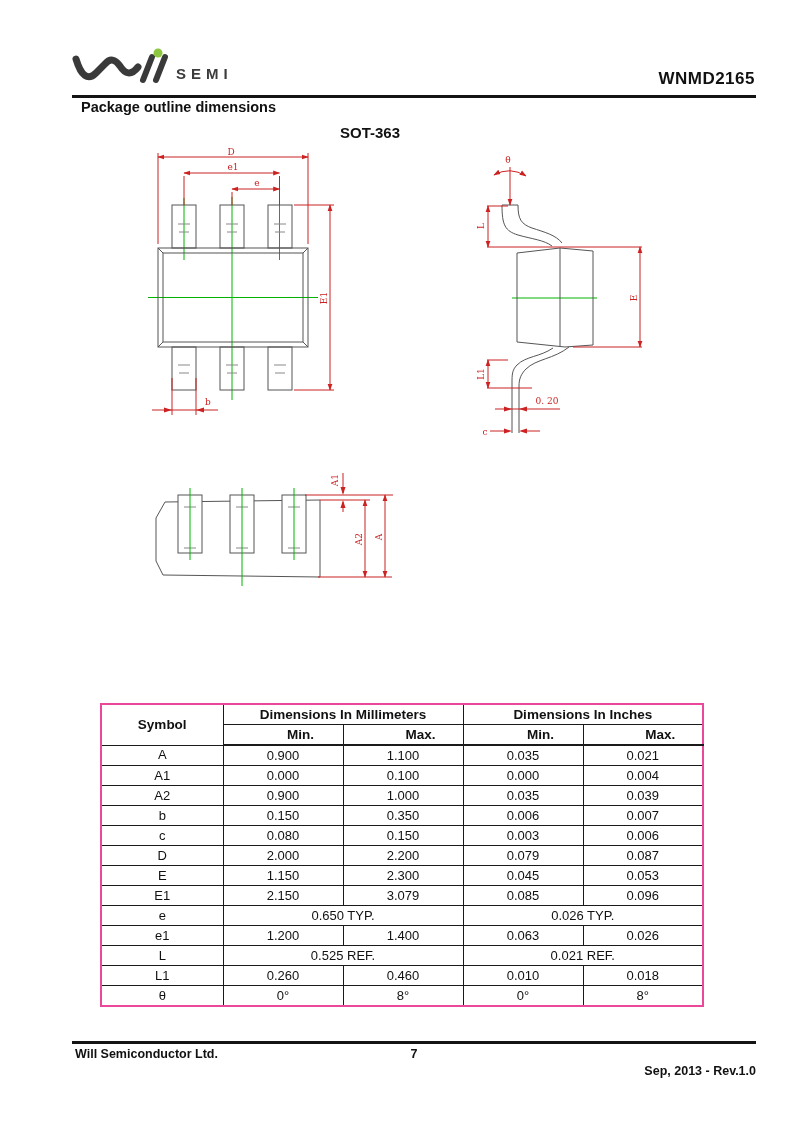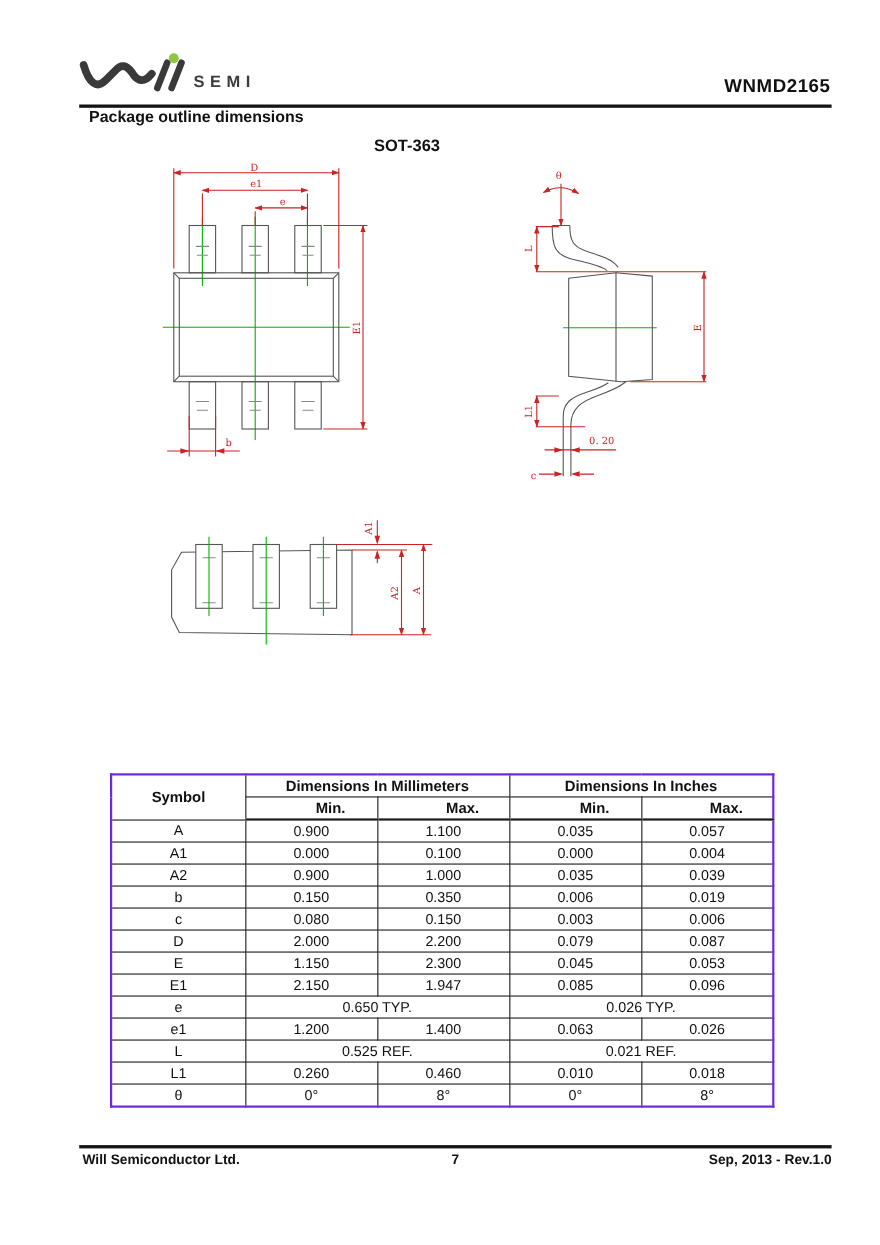--- a/index.html
+++ b/index.html
@@ -28,33 +28,33 @@
   .dv-front{left:140px;top:440px;}
   .cad-label{font-family:"DejaVu Serif",serif;font-size:9px;fill:var(--red);}
   .outline{stroke:var(--outline);fill:none;stroke-width:1;}
   .outline-f{stroke:var(--outline);fill:#ffffff;stroke-width:1;}
   .dim{stroke:var(--red);fill:none;stroke-width:1;}
   .dimfill{fill:var(--red);stroke:none;}
   .cl{stroke:var(--green);fill:none;stroke-width:1;}
   .tickline{stroke:var(--tick);fill:none;stroke-width:1;}
   
   .dim-table-wrap{position:absolute;left:100px;top:703px;}
-  table.dim-table{border-collapse:collapse;table-layout:fixed;width:602px;border:2px solid #6d28d9;}
+  table.dim-table{border-collapse:collapse;table-layout:fixed;width:602px;border:2px solid #ec4899;}
   table.dim-table th,table.dim-table td{
     border:1px solid #1a1a1a;text-align:center;vertical-align:middle;
     height:19px;padding:0;font-size:13px;line-height:16px;
   }
   table.dim-table thead th{font-weight:bold;font-size:13.5px;}
   table.dim-table thead tr.subhead th{border-bottom-width:2px;padding-left:35px;}
   
   .footer-rule{position:absolute;left:72px;top:1041px;width:684px;height:3px;background:#141414;}
   .footer-text{position:absolute;top:1047px;font-size:12.5px;font-weight:bold;}
   .footer-company{left:75px;text-align:center;}
   .footer-page{left:72px;width:684px;text-align:center;}
-  .footer-rev{right:44px;}
+  .footer-rev{right:44px;margin-top:17px;}
 </style>
 </head>
 <body>
 
 <div class="page">
 
   <svg class="logo-svg" width="180" height="45" viewBox="0 0 180 45">
     <g>
       <path d="M4,11 C9,28 16,33 24,25 L33,16 C38,10 43,11 48,18 C53,26 59,28 66,19" stroke="#3a3a3a" stroke-width="7" fill="none" stroke-linecap="round"></path>
       <path d="M71,32 L80,9" stroke="#3a3a3a" stroke-width="6" stroke-linecap="round"></path>
@@ -234,42 +234,42 @@
           <th>Min.</th>
           <th>Max.</th>
         </tr>
       </thead>
       <tbody>
           <tr>
             <td colspan="1">A</td>
             <td colspan="1">0.900</td>
             <td colspan="1">1.100</td>
             <td colspan="1">0.035</td>
-            <td colspan="1">0.057</td>
+            <td colspan="1">0.021</td>
           </tr>
           <tr>
             <td colspan="1">A1</td>
             <td colspan="1">0.000</td>
             <td colspan="1">0.100</td>
             <td colspan="1">0.000</td>
             <td colspan="1">0.004</td>
           </tr>
           <tr>
             <td colspan="1">A2</td>
             <td colspan="1">0.900</td>
             <td colspan="1">1.000</td>
             <td colspan="1">0.035</td>
             <td colspan="1">0.039</td>
           </tr>
           <tr>
             <td colspan="1">b</td>
             <td colspan="1">0.150</td>
             <td colspan="1">0.350</td>
             <td colspan="1">0.006</td>
-            <td colspan="1">0.019</td>
+            <td colspan="1">0.007</td>
           </tr>
           <tr>
             <td colspan="1">c</td>
             <td colspan="1">0.080</td>
             <td colspan="1">0.150</td>
             <td colspan="1">0.003</td>
             <td colspan="1">0.006</td>
           </tr>
           <tr>
             <td colspan="1">D</td>
@@ -281,21 +281,21 @@
           <tr>
             <td colspan="1">E</td>
             <td colspan="1">1.150</td>
             <td colspan="1">2.300</td>
             <td colspan="1">0.045</td>
             <td colspan="1">0.053</td>
           </tr>
           <tr>
             <td colspan="1">E1</td>
             <td colspan="1">2.150</td>
-            <td colspan="1">1.947</td>
+            <td colspan="1">3.079</td>
             <td colspan="1">0.085</td>
             <td colspan="1">0.096</td>
           </tr>
           <tr>
             <td colspan="1">e</td>
             <td colspan="2">0.650 TYP.</td>
             <td colspan="2">0.026 TYP.</td>
           </tr>
           <tr>
             <td colspan="1">e1</td>

